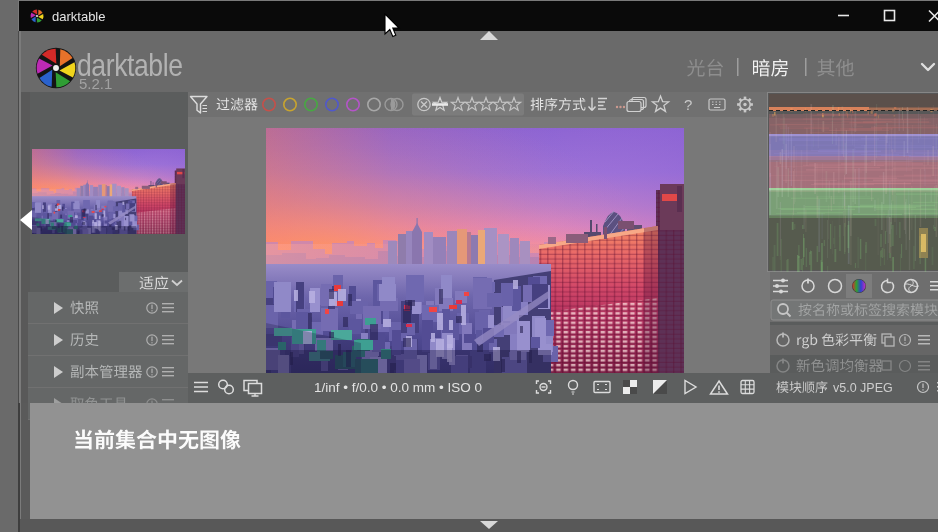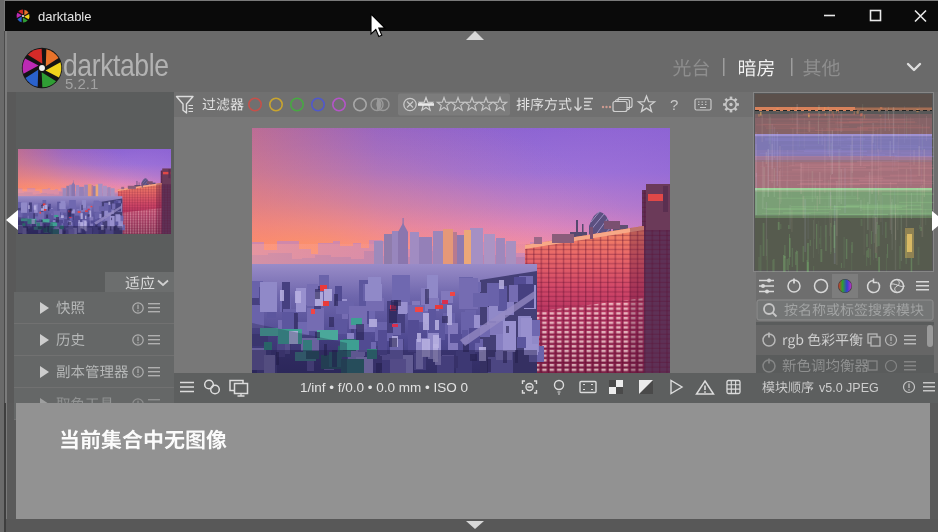--- a/index.html
+++ b/index.html
@@ -1,17 +1,17 @@
 <!DOCTYPE html>
 <html><head><meta charset="utf-8"><style>
 *{margin:0;padding:0;box-sizing:border-box}
 html,body{width:938px;height:532px;overflow:hidden;background:#6a6a6a;font-family:"Liberation Sans",sans-serif}
 .abs{position:absolute}
 </style></head><body>
-<div class="abs" style="left:4px;top:0;width:780px;height:532px">
+<div class="abs" style="left:18px;top:0;width:780px;height:532px">
 <svg width="0" height="0" style="position:absolute">
       <defs>
         <linearGradient id="sky" x1="0" y1="0" x2="0" y2="1">
 <stop offset="0" stop-color="#8b63d2"></stop>
           <stop offset="0.18" stop-color="#9a70d6"></stop>
 <stop offset="0.32" stop-color="#bd7ec8"></stop>
           <stop offset="0.40" stop-color="#dc86be"></stop>
 <stop offset="0.46" stop-color="#ef8dab"></stop>
           <stop offset="0.495" stop-color="#fb9697"></stop>
 <stop offset="0.52" stop-color="#f8999f"></stop>

